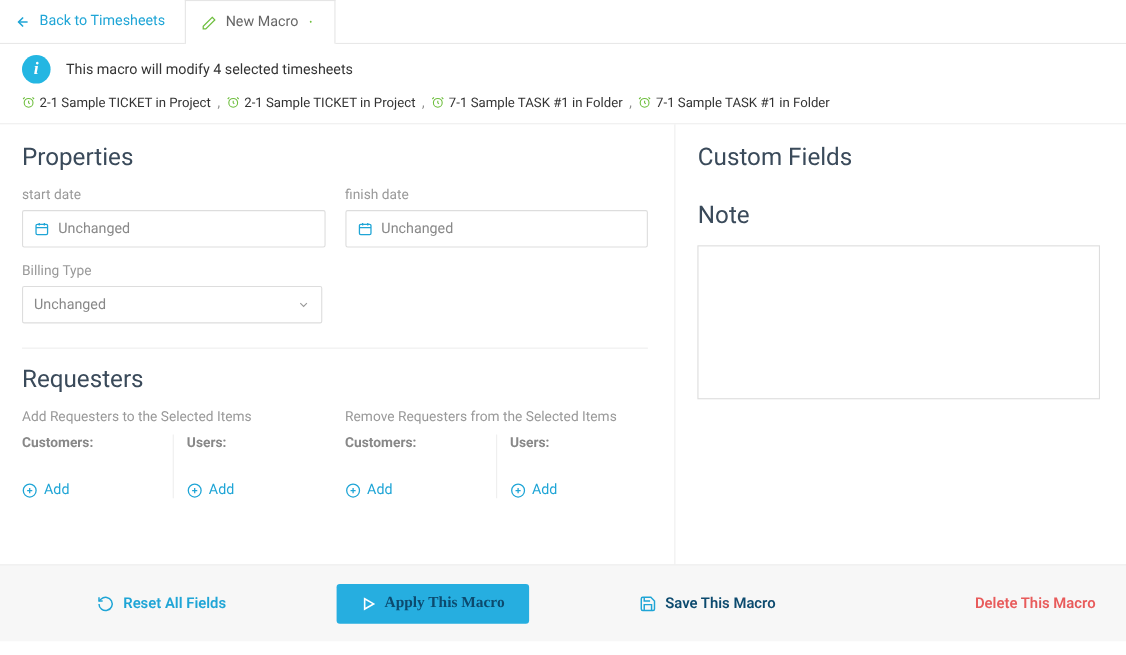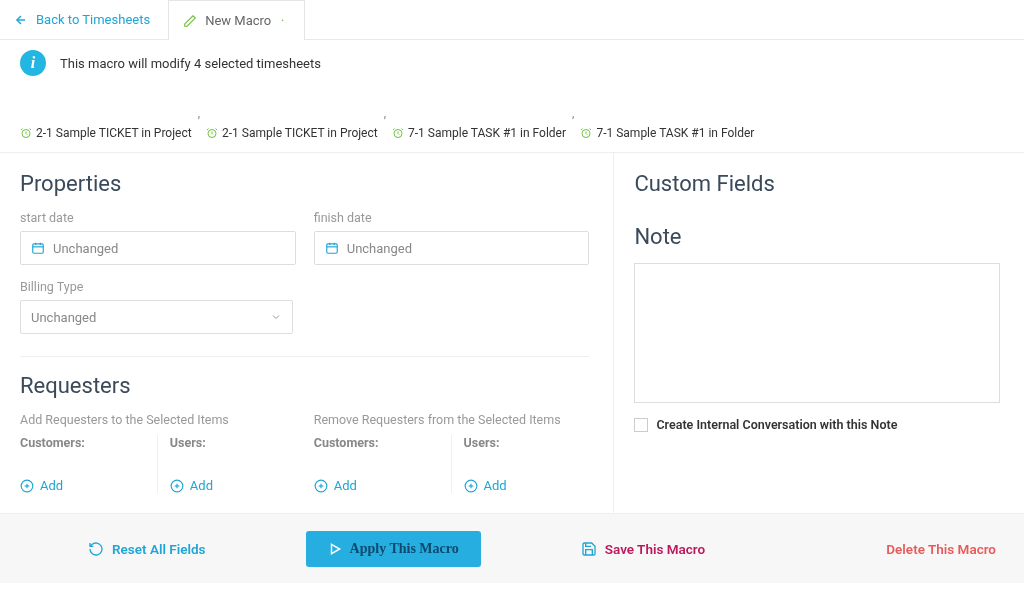--- a/index.html
+++ b/index.html
@@ -64,21 +64,21 @@
     .timesheets-row {
       display: flex;
       align-items: center;
       gap: 6px;
       padding: 6px 20px 12px 20px;
       font-size: 12px;
       color: #333;
       flex-wrap: wrap;
     }
     .ts-item {
-      display:flex; align-items:center; gap:4px;margin-top:40px;
+      display:flex; align-items:center; gap:4px;
     }
     .ts-sep { color:#888; }
     .content {
       display:flex;
       border-top: 1px solid #eee;
       height: calc(100% - 40px - 48px - 30px - 70px);
     }
     .col-left {
       width: 60%;
       padding: 18px 24px 10px 20px;
@@ -179,21 +179,21 @@
       color:#0c4a6e;
       display:flex; align-items:center; gap:8px;
       padding: 10px 22px;
       border-radius:3px;
       font-size:14px;
       font-weight:600;
       cursor:pointer;
       margin-left: 100px;
       font-family: Liberation Serif, serif;
     }
-    .btn-save { color:#be185d; display:flex; align-items:center; gap:8px; cursor:pointer; font-size:13.5px; font-weight:600; margin-left: 100px; justify-content: center;}
+    .btn-save { color:#0c4a6e; display:flex; align-items:center; gap:8px; cursor:pointer; font-size:13.5px; font-weight:600; margin-left: 100px; justify-content: center;}
     .btn-delete { color:#e85b5b; margin-left:auto; cursor:pointer; font-size:13.5px; font-weight:600;text-align:right;}
     svg { display:block; }
   </style>
 </head>
 <body>
 
 <div class="top-nav">
   <div class="tab-back">
     <span>
       <svg width="14" height="14" viewBox="0 0 24 24" fill="none" stroke="#1fa5d6" stroke-width="2.5">
@@ -382,24 +382,20 @@
     </div>
 
   </div>
 
   <div class="col-right">
     <h2>Custom Fields</h2>
 
     <h2 style="margin-top:28px;">Note</h2>
     <div class="note-area"></div>
 
-    <div class="checkbox-row">
-      <div class="checkbox"></div>
-      <span>Create Internal Conversation with this Note</span>
-    </div>
   </div>
 </div>
 
 <div class="footer">
   <div class="btn-link" style="margin-left:60px;">
     <span>
       <svg width="16" height="16" viewBox="0 0 24 24" fill="none" stroke="#1fa5d6" stroke-width="2">
           <path d="M3 12a9 9 0 1 0 3-6.7L3 8"></path>
           <polyline points="3 3 3 8 8 8"></polyline>
         </svg>

